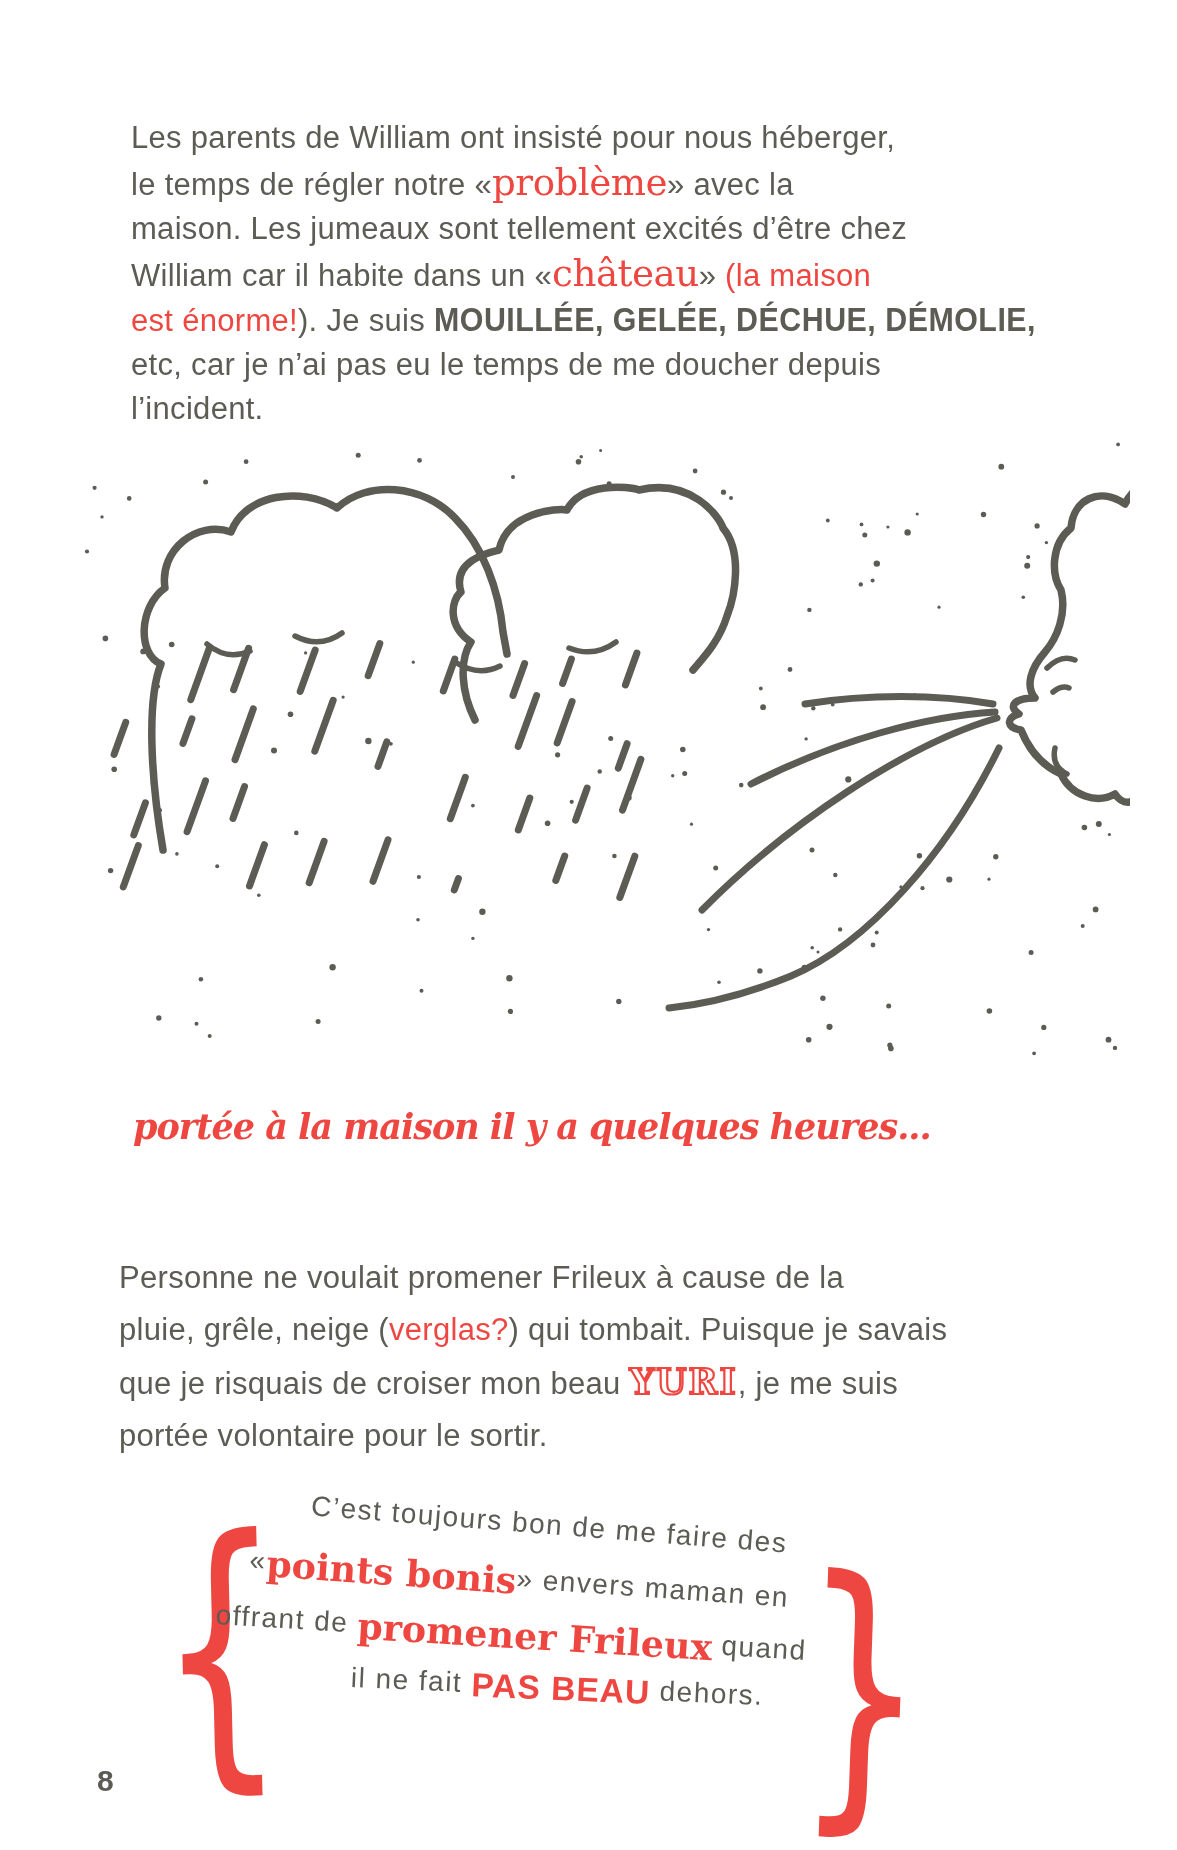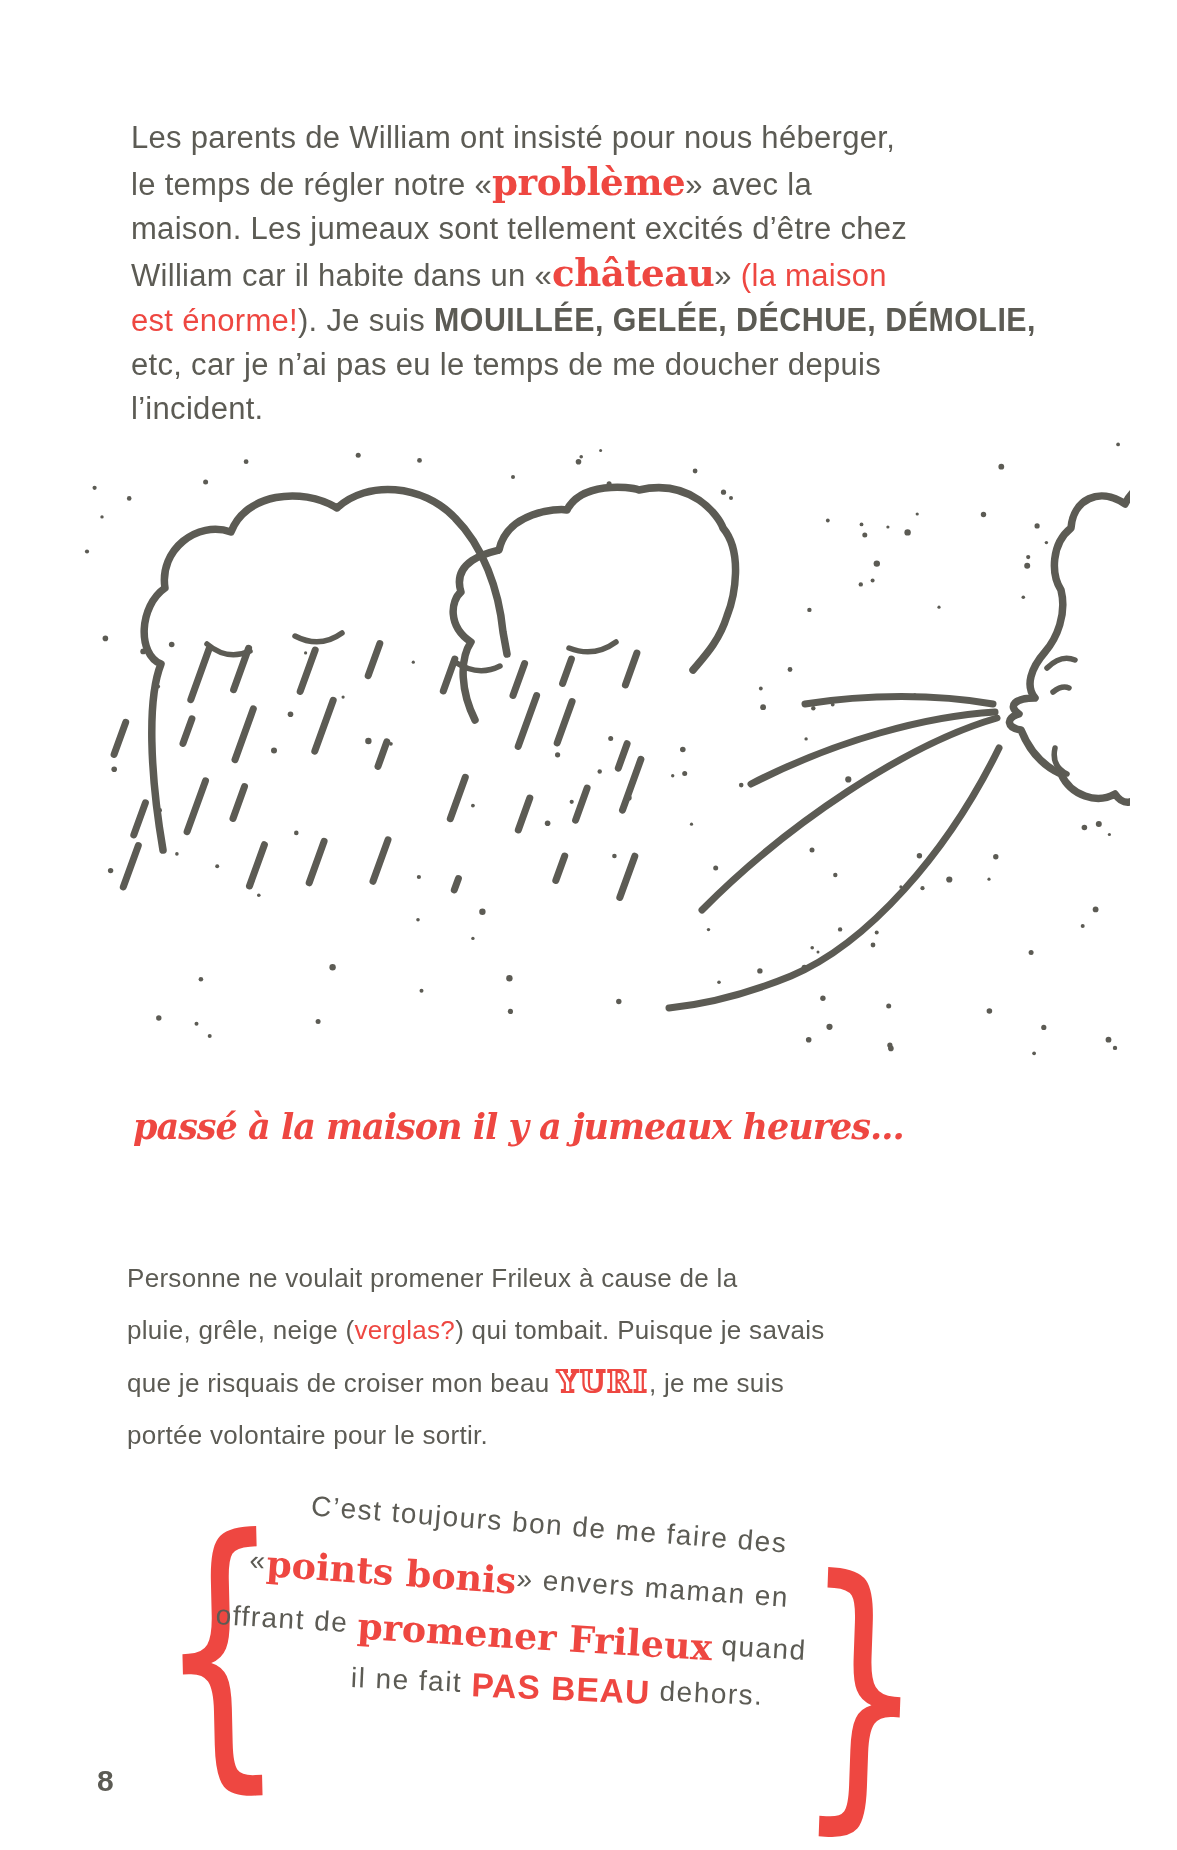--- a/index.html
+++ b/index.html
@@ -12,25 +12,25 @@
   .page{
     position:relative;width:1083px;height:1850px;margin:4px auto;
     background:var(--paper);overflow:hidden;
   }
   .para{
     position:absolute;white-space:nowrap;
     font-family:"Liberation Sans",sans-serif;
     color:var(--ink);
   }
   .para1{left:84px;top:112px;font-size:31px;line-height:44px;letter-spacing:.3px;}
-  .para2{left:80px;top:1248px;font-size:26px;line-height:52px;letter-spacing:.3px;}
+  .para2{left:72px;top:1248px;font-size:31px;line-height:52px;letter-spacing:.3px;}
   .hand{font-family:"Liberation Sans",sans-serif;color:var(--ink);}
   .red{color:var(--red);text-align:center;}
   .fancy{
-    font-family:"DejaVu Serif",serif;font-weight:bold;color:var(--red);
+    font-family:"DejaVu Serif",serif;font-weight:normal;color:var(--red);
     font-size:1.2em;letter-spacing:-.5px;
   }
   .horror{
     display:inline-block;font-weight:800;color:var(--ink);
     font-size:.98em;letter-spacing:.5px;
     transform:scaleY(1.12);transform-origin:center 80%;
   }
   .yuri{
     font-family:"DejaVu Serif",serif;font-weight:bold;color:var(--red);
     font-size:1.12em;letter-spacing:2px;text-align:center;
@@ -285,21 +285,21 @@
 
     <g>
       <path class="wind" d="M 758,700 C 820,690 890,690 946,700"></path>
       <path class="wind" d="M 704,780 C 790,736 880,712 948,708"></path>
       <path class="wind" d="M 655,906 C 740,820 860,740 950,714"></path>
       <path class="wind" d="M 952,744 C 900,850 820,940 744,972 C 700,990 660,1000 622,1004"></path>
     </g>
   </svg>
 
   <div class="recap">
-    <div>passé à la maison il y a jumeaux heures...</div>
+    <div>portée à la maison il y a quelques heures...</div>
   </div>
 
   <p class="para para2"><span class="hand">Personne ne voulait promener Frileux à cause de la</span><br><span class="hand">pluie, grêle, neige (</span><span class="hand red">verglas?</span><span class="hand">) qui tombait. Puisque je savais</span><br><span class="hand">que je risquais de croiser mon beau </span><span class="yuri">YURI</span><span class="hand">, je me suis</span><br><span class="hand">portée volontaire pour le sortir.</span></p>
 
   <div class="brace brace-left">{</div>
   <div class="brace brace-right">}</div>
 
   <div class="note">
     <div class="note-line nl1"><span class="hand">C’est toujours bon de me faire des</span></div>
     <div class="note-line nl2"><span class="hand">«</span><span class="note-red">points bonis</span><span class="hand">» envers maman en</span></div>

